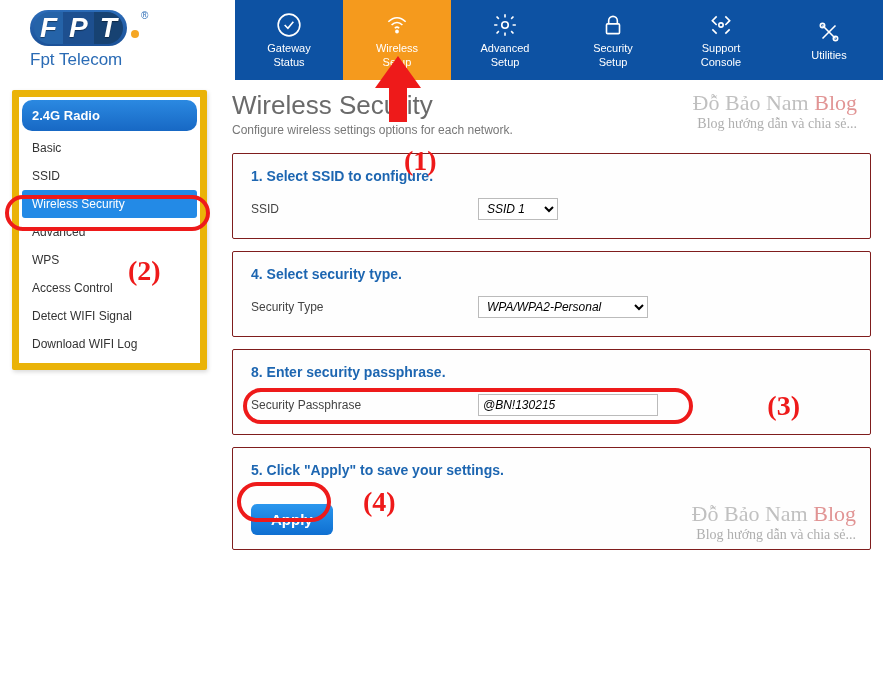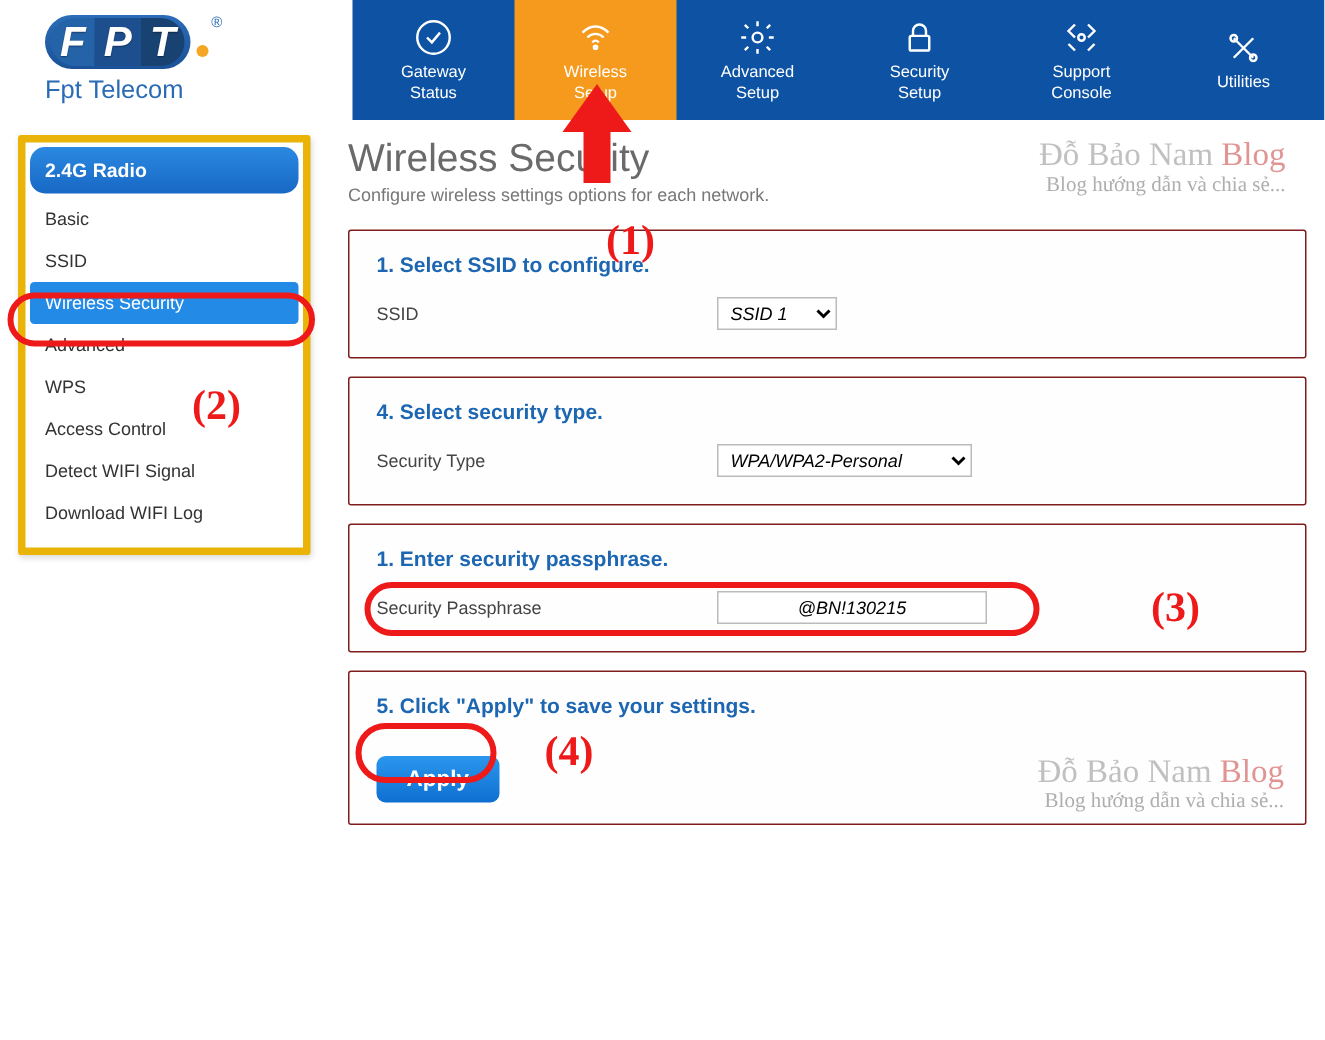--- a/index.html
+++ b/index.html
@@ -76,21 +76,21 @@
     }
     .nav-item.active { background: #f59a1d; }
     .nav-icon { width: 28px; height: 28px; display: flex; align-items:center; justify-content:center; }
     .nav-icon svg { width: 26px; height: 26px; fill:none; stroke:#fff; stroke-width:1.5; }
     .nav-label { line-height: 1.2; }
 
     .body-wrap { display: flex; padding: 10px 12px; gap: 25px; }
     .sidebar {
       width: 195px;
       background: #fff;
-      border: 5px solid #eab308;
+      border: 7px solid #eab308;
       box-shadow: 1px 2px 4px rgba(0,0,0,.15);
       padding: 3px;
       border-radius: 2px;
       min-height: 280px;
       position: relative;
       align-self: flex-start;
     }
     .sidebar-header {
       background: linear-gradient(180deg,#2b89e1,#1768c4);
       color: #fff;
@@ -315,24 +315,24 @@
       <div class="form-row">
         <div class="form-label">Security Type</div>
         <select style="width:170px;">
           <option>WPA/WPA2-Personal</option>
         </select>
       </div>
     </div>
 
 
     <div class="panel">
-      <div class="panel-title">1. Enter security passphrase.</div>
+      <div class="panel-title">8. Enter security passphrase.</div>
       <div class="form-row">
         <div class="form-label">Security Passphrase</div>
-        <input type="text" style="width: 180px; text-align: center;" value="@BN!130215">
+        <input type="text" style="width: 180px;" value="@BN!130215">
       </div>
 
       <div class="anno-ring" style="left:10px; top:38px; width:450px; height:36px;"></div>
       <div class="anno-num" style="right:70px; top:40px;">(3)</div>
     </div>
 
     <div class="panel">
       <div class="panel-title">5. Click "Apply" to save your settings.</div>
       <button class="apply-btn">Apply</button>
       

